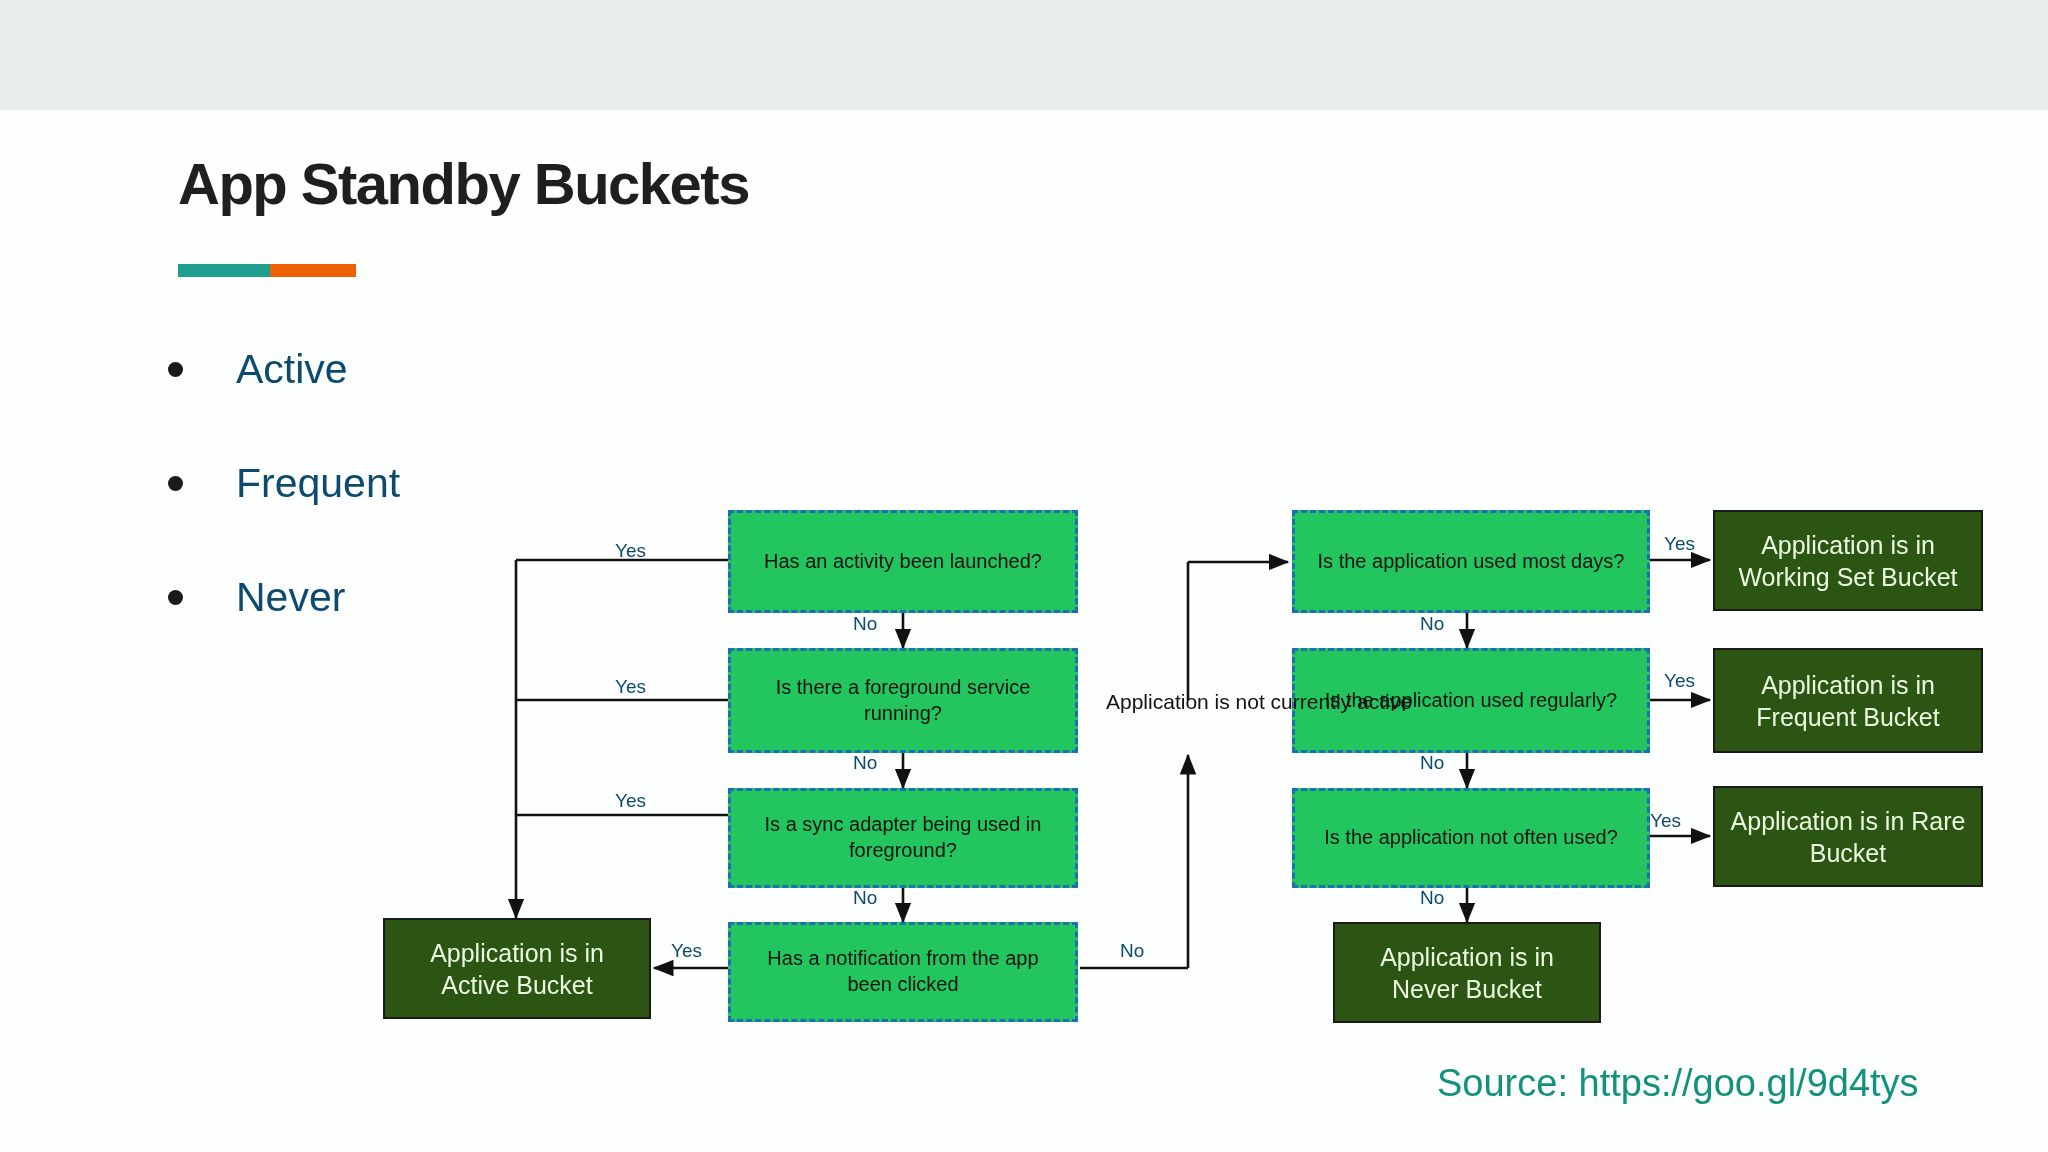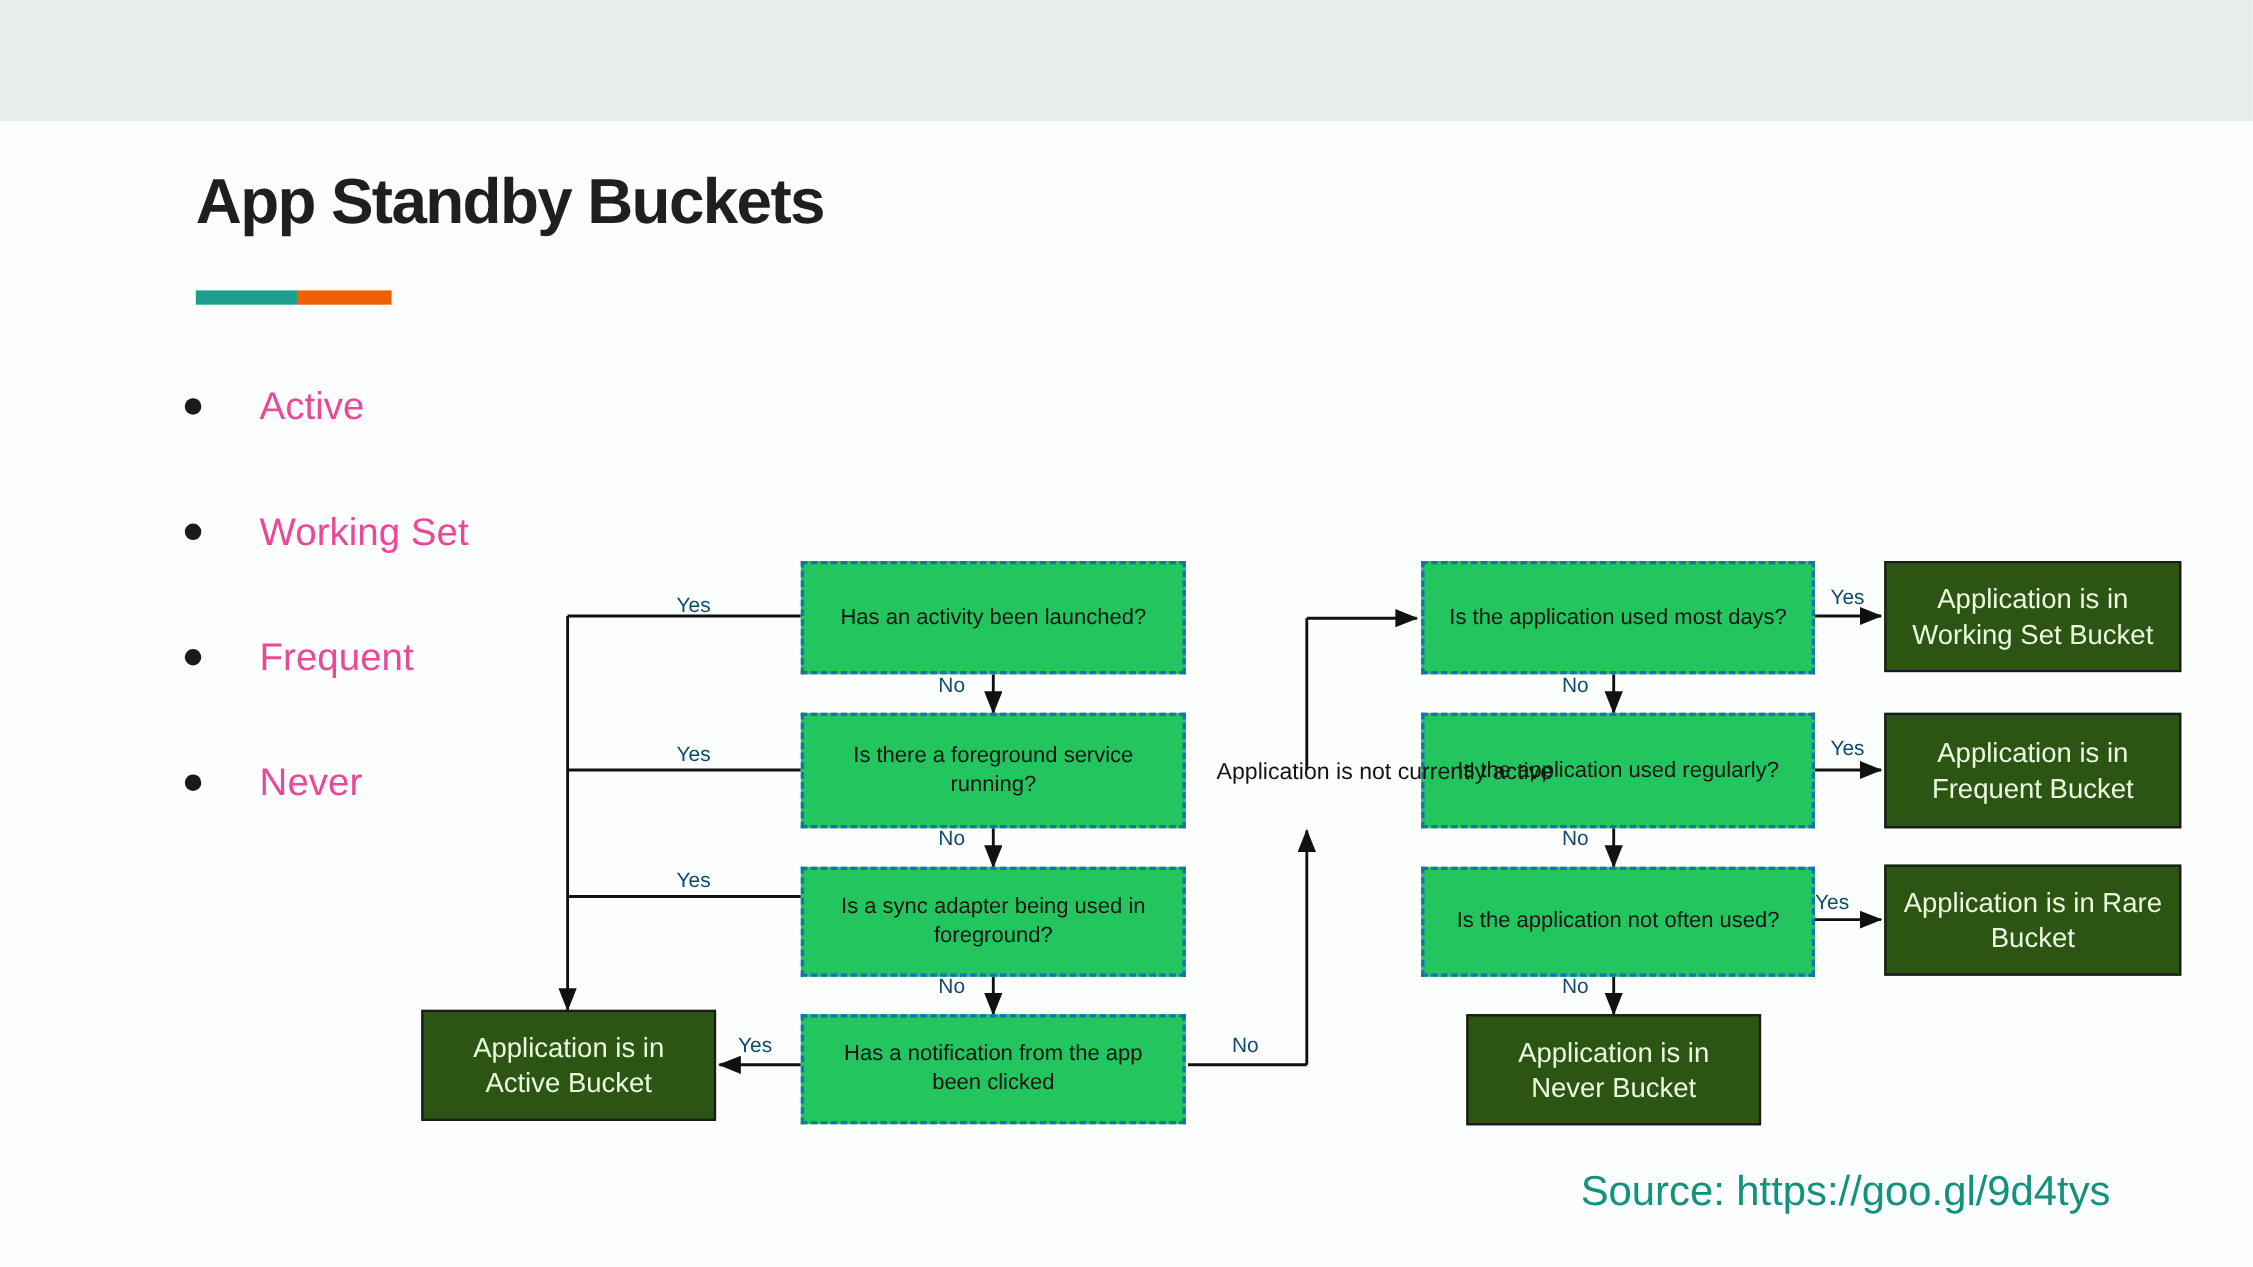--- a/index.html
+++ b/index.html
@@ -61,22 +61,22 @@
   }
   .bullet-dot {
     width: 15px; height: 15px;
     border-radius: 50%;
     background: #1a1a1a;
     flex: 0 0 15px;
     margin-left: 8px;
   }
   .bullet-label {
     margin-left: 53px;
-    font-size: 35px;
-    color: #ec4899;
+    font-size: 41px;
+    color: #0c4a6e;
     line-height: 1;
   }
 
   
   #flowchart {
     position: absolute;
     left: 0; top: 0;
     width: 2048px;
     height: 1152px;
   }
@@ -137,24 +137,20 @@
 <div id="slide-title">App Standby Buckets</div>
 <div id="title-accent">
   <div class="seg-teal"></div>
   <div class="seg-orange"></div>
 </div>
 
 <div id="bullet-list">
   <div class="bullet-row">
     <span class="bullet-dot"></span>
     <span class="bullet-label">Active</span>
-  </div>
-  <div class="bullet-row">
-    <span class="bullet-dot"></span>
-    <span class="bullet-label">Working Set</span>
   </div>
   <div class="bullet-row">
     <span class="bullet-dot"></span>
     <span class="bullet-label">Frequent</span>
   </div>
   <div class="bullet-row">
     <span class="bullet-dot"></span>
     <span class="bullet-label">Never</span>
   </div>
 </div>

